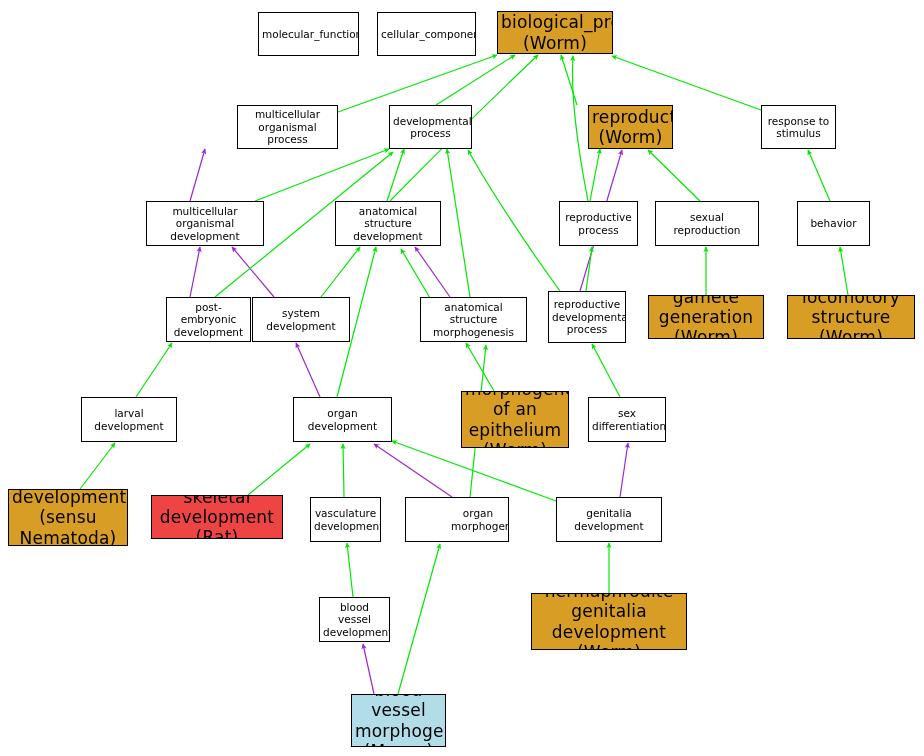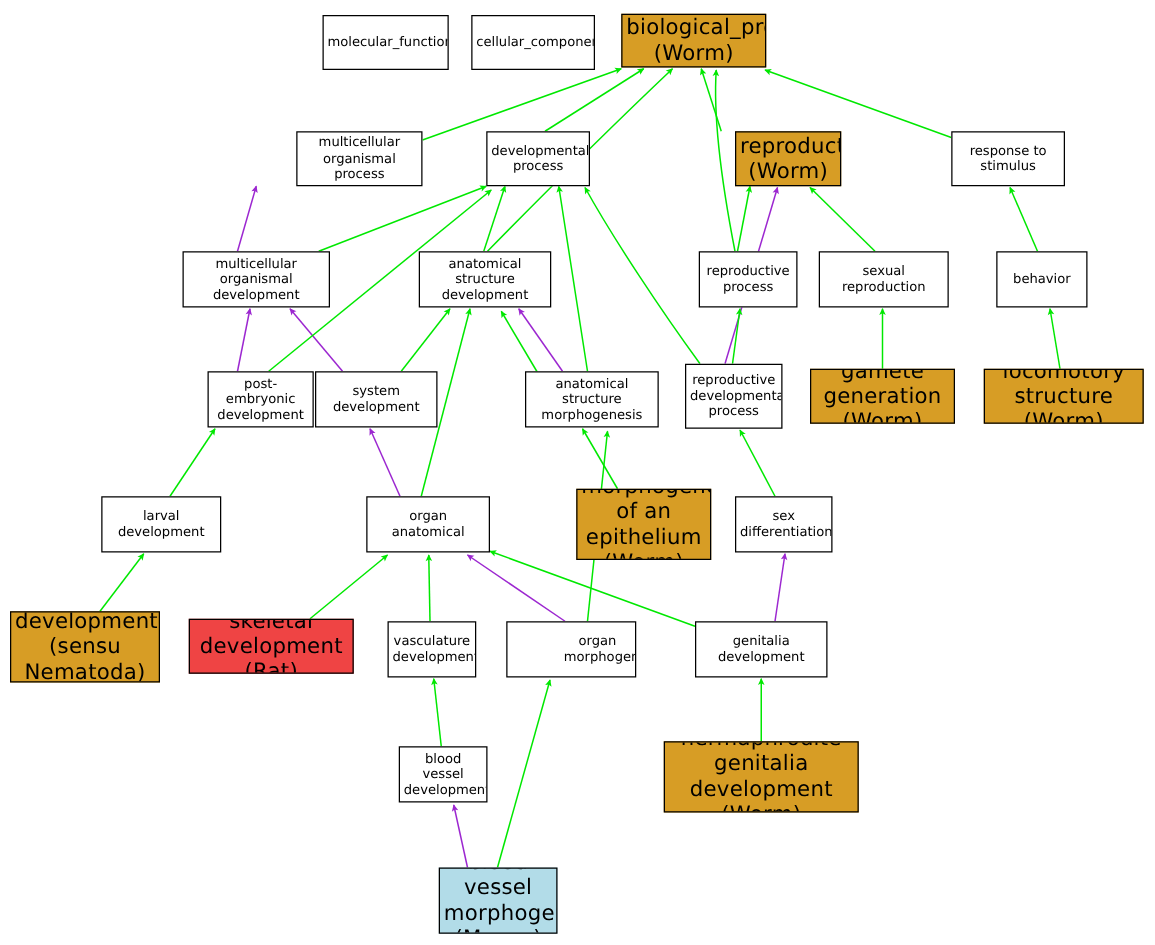--- a/index.html
+++ b/index.html
@@ -118,21 +118,21 @@
 organismal process</span>
     </div>
     <div class="node plain " style="left: 389px; top: 105px; width: 83px; height: 44px; justify-content: center;">
       <span class="lbl">developmental
 process</span>
     </div>
     <div class="node annot worm" style="left: 588px; top: 105px; width: 85px; height: 44px;">
       <span class="lbl">reproduction
 (Worm)</span>
     </div>
-    <div class="node plain " style="left: 761px; top: 105px; width: 91px; height: 44px;">
+    <div class="node plain " style="left: 761px; top: 105px; width: 75px; height: 44px;">
       <span class="lbl">response to
 stimulus</span>
     </div>
     <div class="node plain " style="left: 146px; top: 201px; width: 118px; height: 45px;">
       <span class="lbl">multicellular
 organismal development</span>
     </div>
     <div class="node plain " style="left: 335px; top: 201px; width: 106px; height: 45px;">
       <span class="lbl">anatomical structure
 development</span>
@@ -168,21 +168,21 @@
 (Worm)</span>
     </div>
     <div class="node annot worm" style="left: 787px; top: 295px; width: 128px; height: 44px;">
       <span class="lbl">locomotory structure
 (Worm)</span>
     </div>
     <div class="node plain " style="left: 81px; top: 397px; width: 96px; height: 45px;">
       <span class="lbl">larval development</span>
     </div>
     <div class="node plain " style="left: 293px; top: 397px; width: 99px; height: 45px;">
-      <span class="lbl">organ anatomical</span>
+      <span class="lbl">organ development</span>
     </div>
     <div class="node annot worm" style="left: 461px; top: 391px; width: 108px; height: 57px;">
       <span class="lbl">morphogenesis
 of an epithelium
 (Worm)</span>
     </div>
     <div class="node plain " style="left: 588px; top: 397px; width: 78px; height: 45px;">
       <span class="lbl">sex differentiation</span>
     </div>
     <div class="node annot worm" style="left: 8px; top: 489px; width: 120px; height: 57px;">

